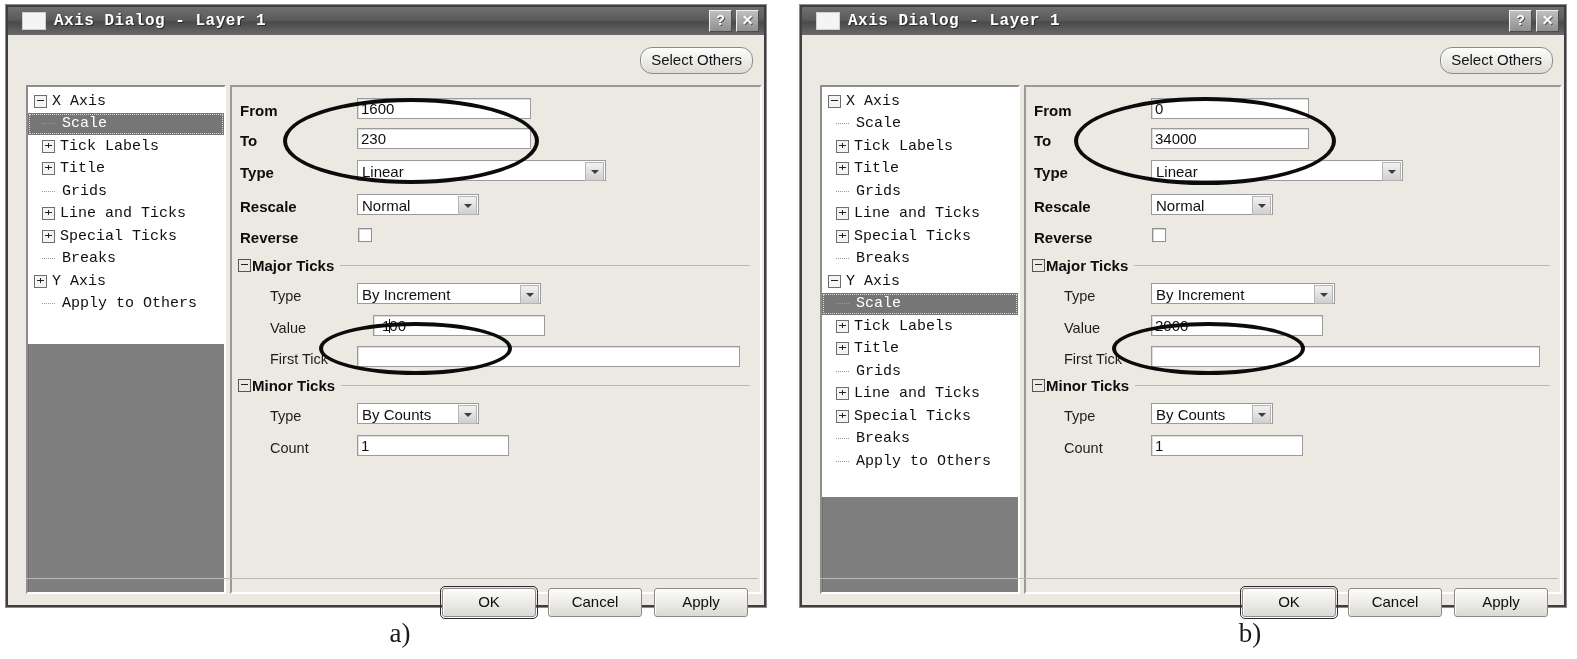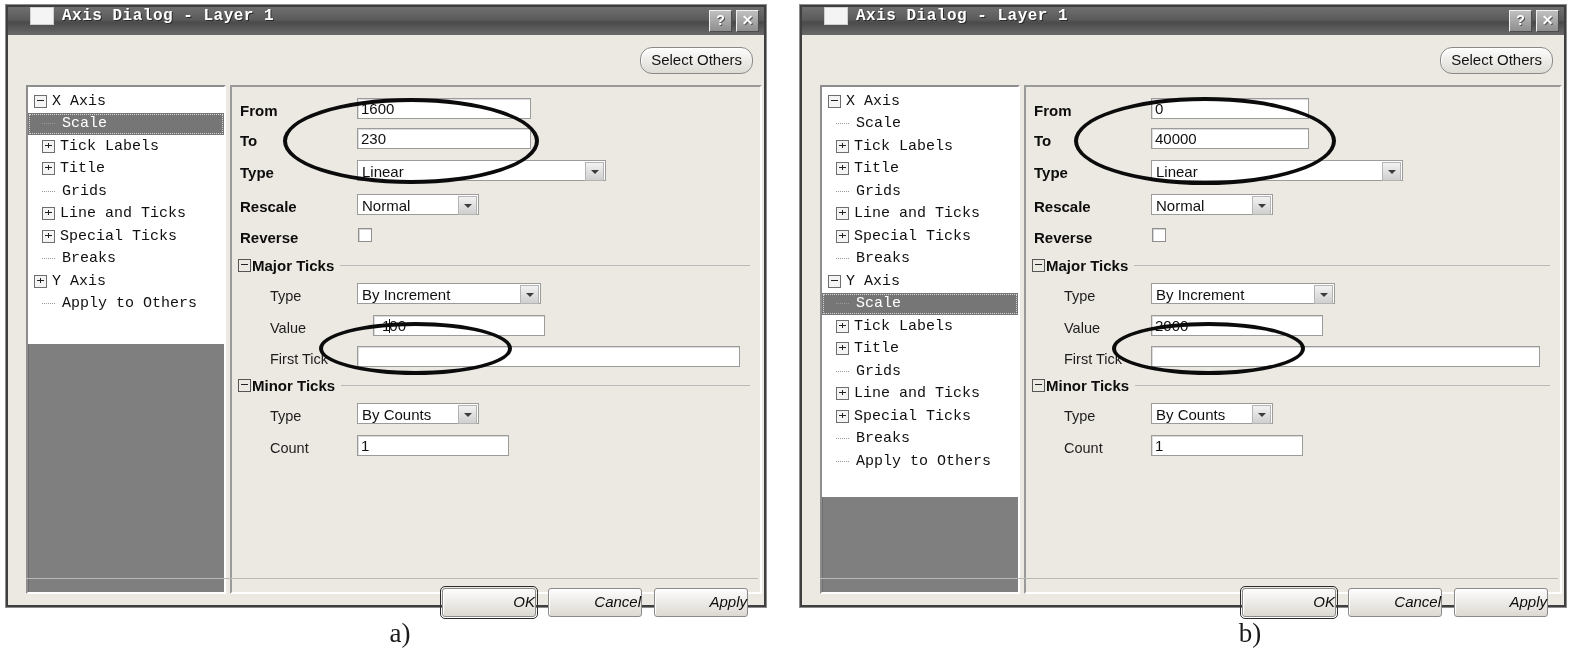--- a/index.html
+++ b/index.html
@@ -17,21 +17,21 @@
   
   .dialog{position:absolute;background:#ece9e2;
           border:2px solid #3f3f3f;
           box-shadow:0 0 0 1px #8c8c8c;
           box-sizing:border-box;}
   #dialog-a{left:6px;top:5px;width:760px;height:602px;}
   #dialog-b{left:800px;top:5px;width:766px;height:602px;}
 
   .titlebar{height:28px;
             background:linear-gradient(to bottom,#6f6f6f 0%,#5b5b5b 45%,#4a4a4a 55%,#6a6a6a 100%);
-            display:flex;padding:0 18px;position:relative;}
+            display:flex;align-items:center;padding:0 10px;position:relative;}
   .title-icon{width:22px;height:16px;background:#f4f4f4;
               border:1px solid #cfcfcf;margin:0 8px 0 4px;flex:none;}
   .title-text{color:#ffffff;font-family:"Liberation Mono",monospace;
               font-size:16px;font-weight:bold;letter-spacing:.5px;
               text-shadow:1px 1px 0 #2a2a2a;white-space:nowrap;}
   .title-btns{position:absolute;right:5px;top:3px;display:flex;gap:4px;}
   .tbtn{width:21px;height:20px;
         background:linear-gradient(to bottom,#bfbfbf,#8f8f8f);
         border:1px solid #efefef;border-right-color:#4d4d4d;border-bottom-color:#4d4d4d;
         color:#ffffff;font-size:14px;font-weight:bold;line-height:18px;
@@ -98,22 +98,22 @@
 
   
   .group{position:absolute;display:flex;align-items:center;gap:1px;}
   .group .gbox{width:11px;height:11px;border:1px solid #555;background:#ece9e2;position:relative;}
   .group .gbox::before{content:"";position:absolute;left:2px;top:4px;width:7px;height:1px;background:#222;}
   .group .gtitle{font-size:15px;font-weight:bold;color:#0d0d0d;white-space:nowrap;}
   .group .grule{height:1px;background:#b9b9b9;flex:1;margin-left:5px;}
   .btn{position:absolute;height:27px;
        background:linear-gradient(to bottom,#fdfdfd,#dcd9d2);
        border:1px solid #8a8a8a;border-radius:3px;
-       font-size:15px;color:#0d0d0d;text-align:right;line-height:25px;
-       box-shadow:inset 1px 1px 0 #ffffff;font-style:italic;}
+       font-size:15px;color:#0d0d0d;text-align:center;line-height:25px;
+       box-shadow:inset 1px 1px 0 #ffffff;}
   .btn.default{outline:1px solid #2b2b2b;outline-offset:1px;}
   .hsep{position:absolute;height:1px;background:#b9b9b9;}
 
   
   .ellipse{position:absolute;border:4px solid #0b0b0b;border-radius:50%;
            pointer-events:none;background:transparent;}
 
   .caret{display:inline-block;width:1px;height:14px;background:#111;
          vertical-align:-2px;margin:0 -1px;}
 </style>
@@ -398,21 +398,21 @@
       <div class="content-panel" style="left:222px;top:50px;width:534px;height:505px;">
 
         <div class="frow" style="left:8px;top:12px;">
           <span class="flabel">From</span>
         </div>
         <div class="tinput" style="position:absolute;left:125px;top:11px;width:158px;">0</div>
 
         <div class="frow" style="left:8px;top:42px;">
           <span class="flabel">To</span>
         </div>
-        <div class="tinput" style="position:absolute;left:125px;top:41px;width:158px;">40000</div>
+        <div class="tinput" style="position:absolute;left:125px;top:41px;width:158px;">34000</div>
 
         <div class="frow" style="left:8px;top:74px;">
           <span class="flabel">Type</span>
         </div>
         <div class="combo" style="position:absolute;left:125px;top:73px;width:252px;">
           <span>Linear</span>
           <span class="arrow"></span>
         </div>
 
         <div class="frow" style="left:8px;top:108px;">

